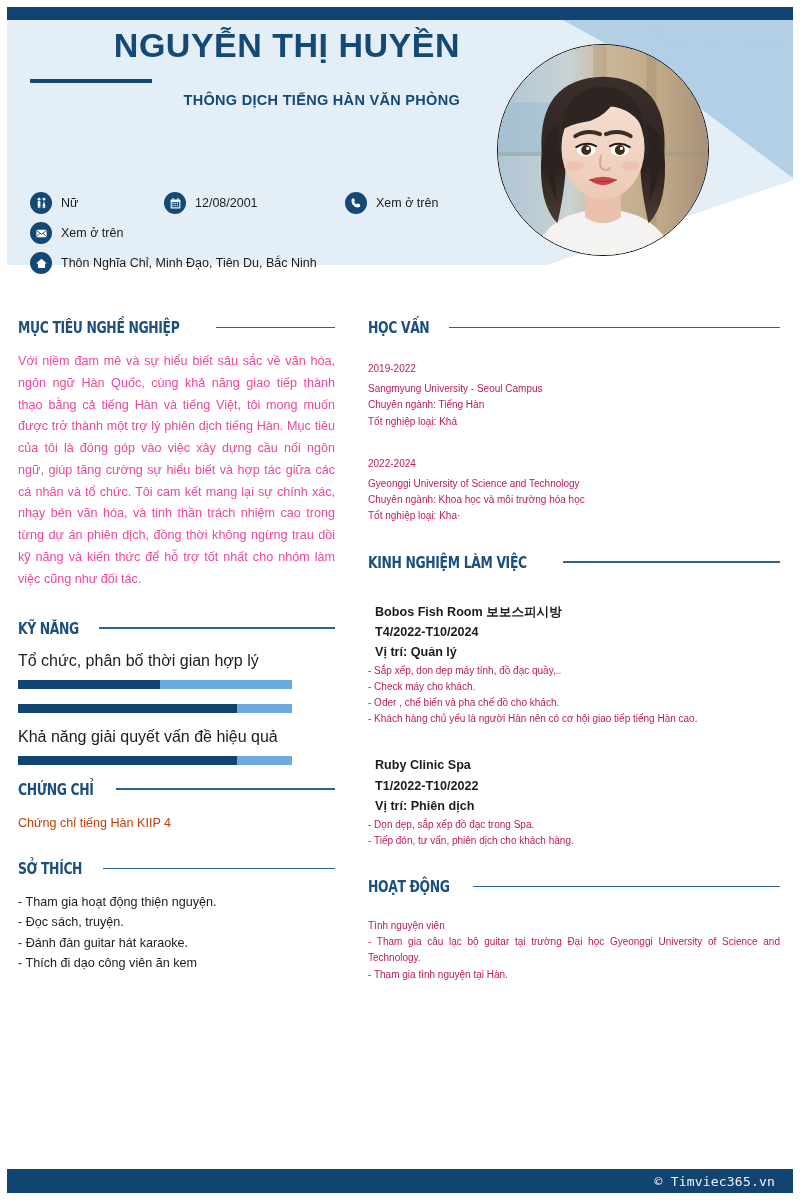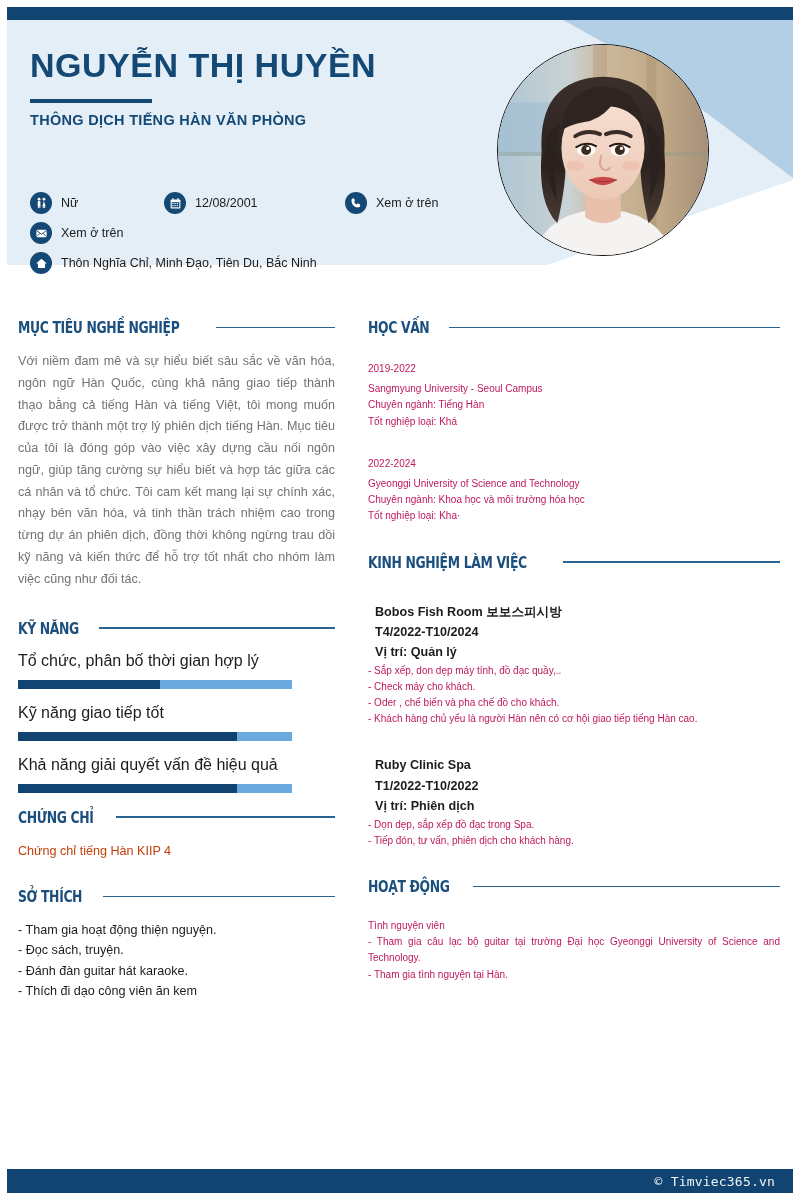--- a/index.html
+++ b/index.html
@@ -65,22 +65,23 @@
     top: 0;
     width: 786px;
     height: 245px;
     background: #b2cfe6;
     clip-path: polygon(640px 0, 786px 0, 786px 20px, 660px 24px);
   }
 
   .name-block {
     position: absolute;
     left: 23px;
-    top: 24px;
+    top: 4px;
     width: 430px;
+    text-align: right;
   }
   .name {
     font-size: 34px;
     font-weight: bold;
     color: #144975;
     letter-spacing: 0.5px;
     line-height: 1.26;
     margin: 0;
   }
   .name-rule {
@@ -170,21 +171,21 @@
   .sec-line {
     flex: 1 1 auto;
     height: 1.6px;
     background: #2c6491;
     margin-left: 10px;
   }
 
   .body-text {
     font-size: 12.6px;
     line-height: 1.73;
-    color: #737373;
+    color: #ec4899;
     text-align: justify;
     margin: 0;
   }
   .plain-line {
     font-size: 12.6px;
     line-height: 1.62;
     color: #c2410c;
     margin: 0;
   }
   .list-line {
@@ -432,21 +433,20 @@
         <span class="sec-line"></span>
       </div>
       <div id="skills-list">
           <div class="skill">
             <div class="skill-label">Tổ chức, phân bố thời gian hợp lý</div>
             <div class="bar" style="background: rgb(106, 170, 222);">
               <div class="bar-fill" style="width: 52%; background: rgb(17, 68, 112);"></div>
             </div>
           </div>
           <div class="skill">
-            <div class="skill-label">Kỹ năng giao tiếp tốt</div>
             <div class="bar" style="background: rgb(106, 170, 222);">
               <div class="bar-fill" style="width: 80%; background: rgb(17, 68, 112);"></div>
             </div>
           </div>
           <div class="skill">
             <div class="skill-label">Khả năng giải quyết vấn đề hiệu quả</div>
             <div class="bar" style="background: rgb(106, 170, 222);">
               <div class="bar-fill" style="width: 80%; background: rgb(17, 68, 112);"></div>
             </div>
           </div>

